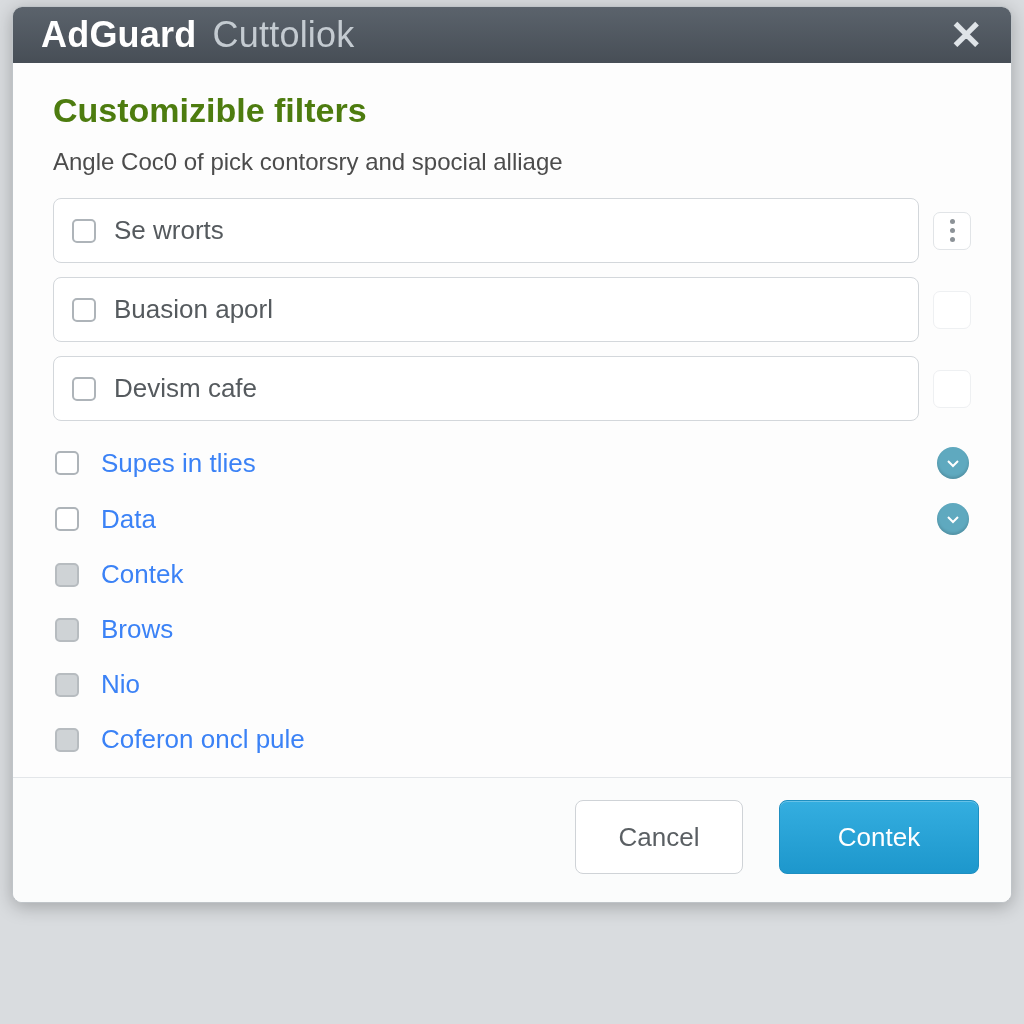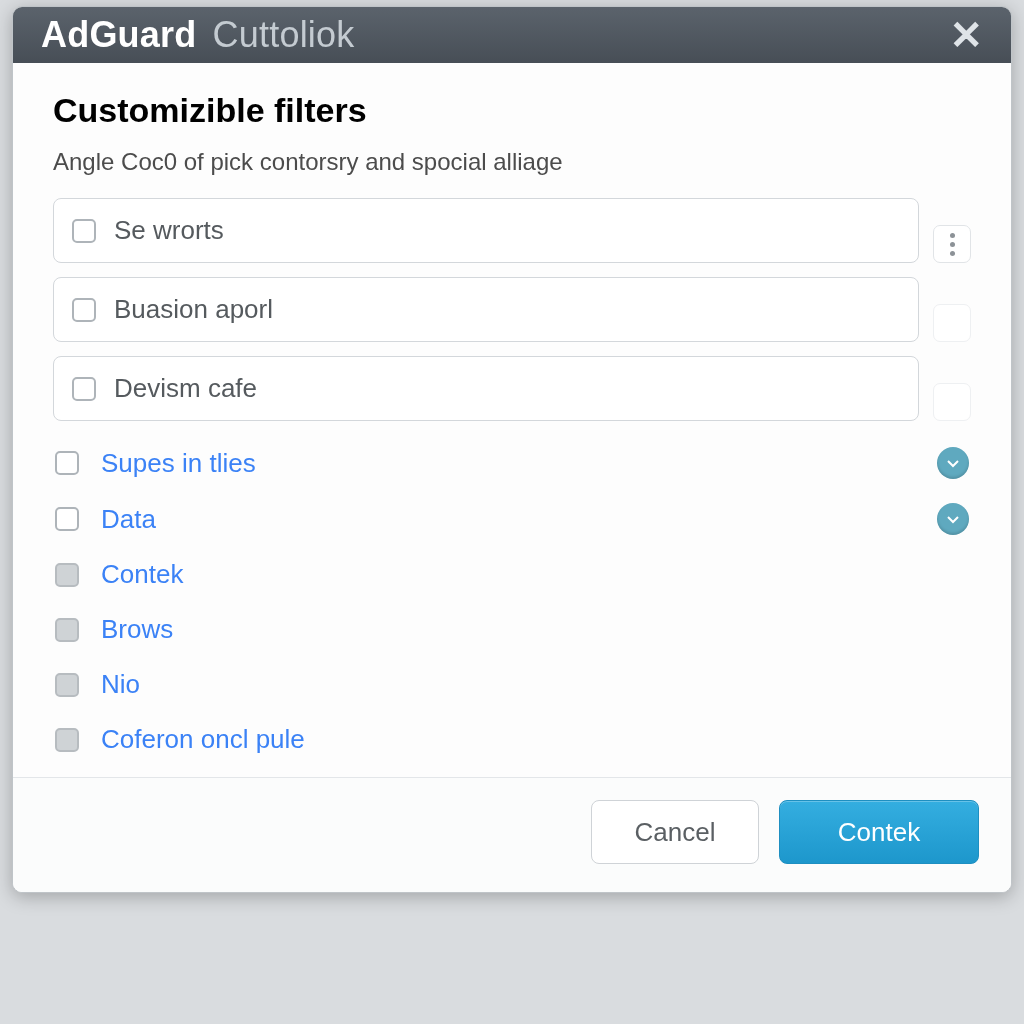--- a/index.html
+++ b/index.html
@@ -41,32 +41,32 @@
     line-height: 1;
     cursor: pointer;
   }
   .body {
     padding: 28px 40px 10px 40px;
     background: #fdfdfd;
   }
   .section-title {
     font-size: 34px;
     font-weight: 700;
-    color: #000000;
+    color: #4d7c0f;
     margin-bottom: 18px;
   }
   .section-sub {
     font-size: 24px;
     color: #4c4c4c;
     margin-bottom: 22px;
     font-weight: 400;
   }
   .boxed-row {
     display: flex;
-    align-items: flex-end;
+    align-items: center;
     gap: 14px;
     margin-bottom: 14px;
   }
   .boxed-item {
     flex: 1;
     border: 1px solid #d3d7db;
     border-radius: 8px;
     padding: 16px 18px;
     display: flex;
     align-items: center;
@@ -123,27 +123,28 @@
   .footer {
     border-top: 1px solid #e3e6e9;
     padding: 22px 32px 28px 32px;
     display: flex;
     justify-content: flex-end;
     gap: 20px;
     background: #fbfcfc;
   }
   .btn {
     min-width: 168px;
-    height: 64px;
+    height: 74px;
     border-radius: 8px;
     font-size: 26px;
     display: flex;
     align-items: center;
     justify-content: center;
     cursor: pointer;
+    margin-left: 16px;
   }
   .btn-secondary {
     background: #ffffff;
     border: 1px solid #cfd3d7;
     color: #5a5f63;
   }
   .btn-primary {
     background: linear-gradient(#34aee0, #1d97cc);
     border: 1px solid #1e8fc1;
     color: #ffffff;

